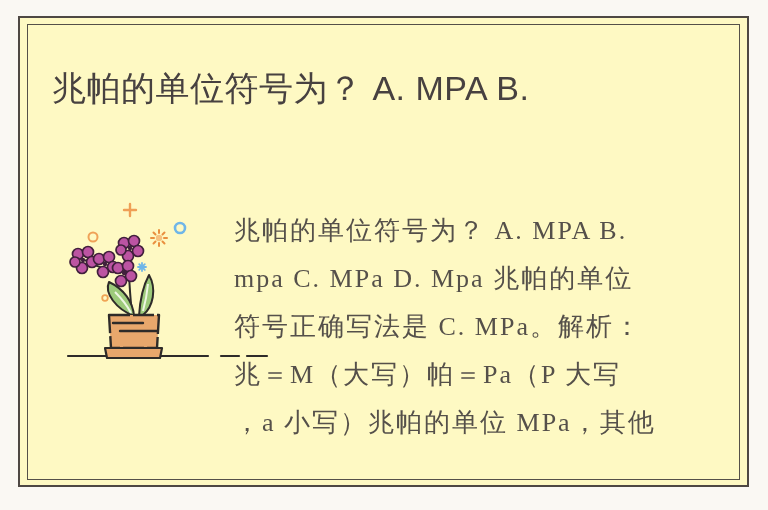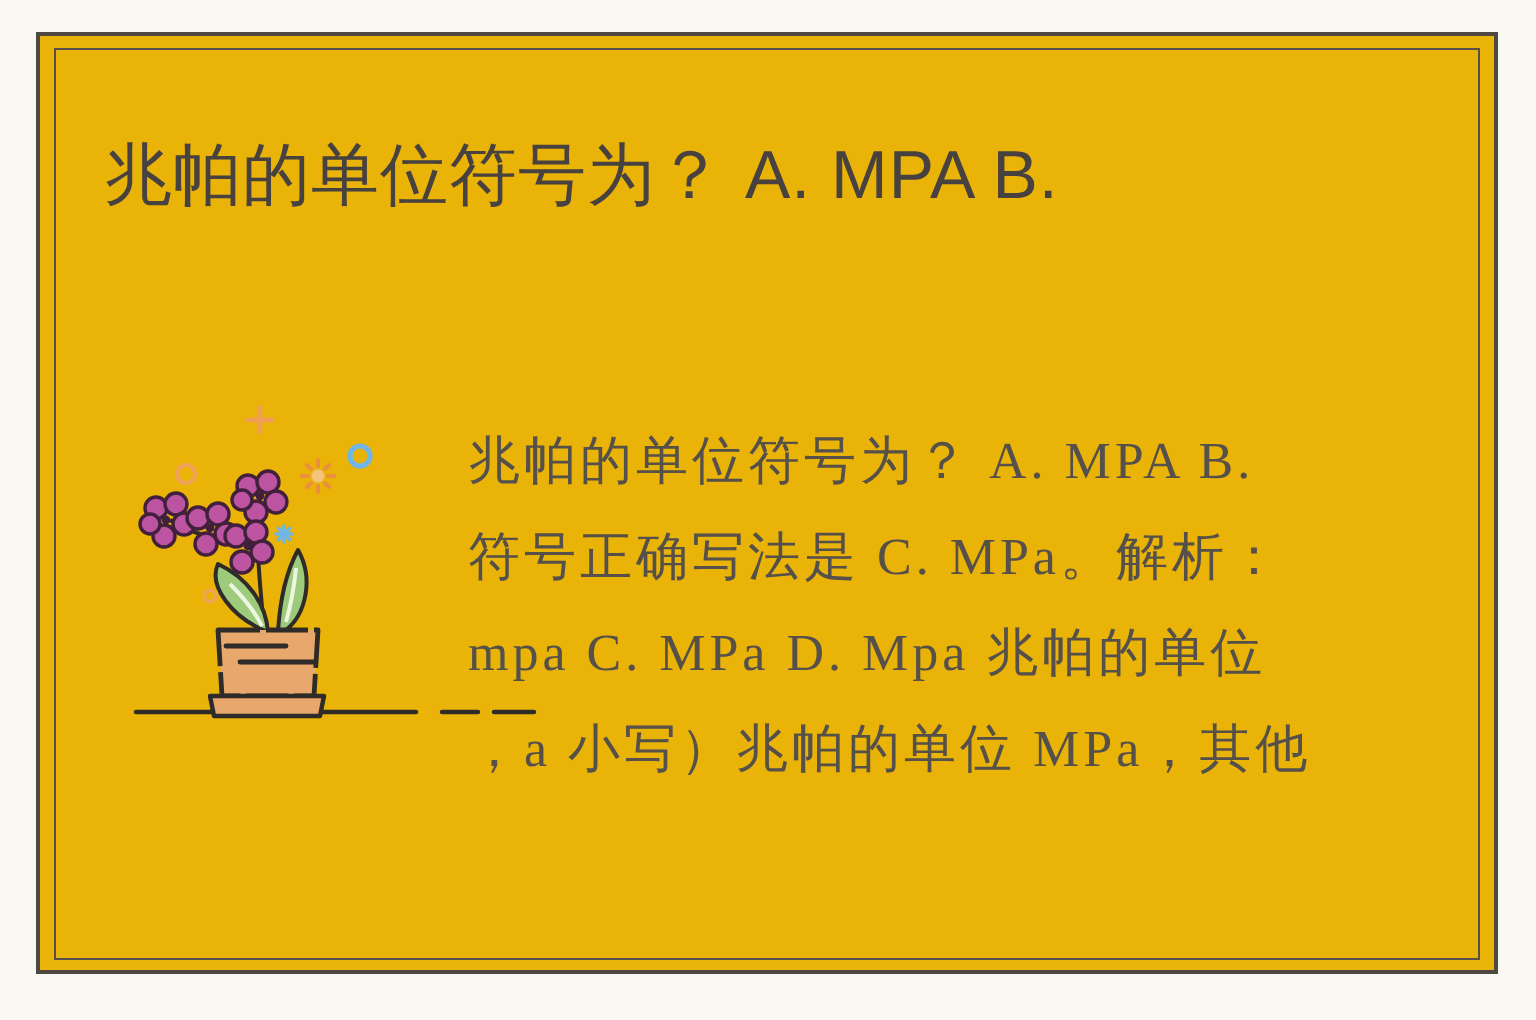--- a/index.html
+++ b/index.html
@@ -8,21 +8,21 @@
     background: #faf8f3;
     font-family: "Liberation Sans", sans-serif;
     position: relative;
     overflow: hidden;
   }
   .card-outer {
     position: absolute; left: 18px; top: 16px;
     width: 731px; height: 471px;
     border: 2px solid #4e4843;
     box-sizing: border-box;
-    background: #eab308;
+    background: #fef9c3;
   }
   .card-inner {
     position: absolute; left: 7px; top: 6px; right: 7px; bottom: 5px;
     border: 1px solid #555049;
   }
   .title {
     position: absolute; left: 24px; top: 32px;
     margin: 0;
     font-size: 34px; line-height: 63px;
     font-weight: 500;
@@ -140,19 +140,20 @@
             <circle cx="86" cy="93" r="5.5" fill="#bc54a2"></circle>
             <circle cx="76" cy="98" r="5.5" fill="#bc54a2"></circle>
             <circle cx="79" cy="90" r="2.2" fill="#41203c" stroke="none"></circle>
           </g>
         </g>
       </svg>
     </div>
 
     <div class="answer">
       <span class="answer-line">兆帕的单位符号为？ A. MPA B.</span>
+      <span class="answer-line">mpa C. MPa D. Mpa 兆帕的单位</span>
       <span class="answer-line">符号正确写法是 C. MPa。解析：</span>
-      <span class="answer-line">mpa C. MPa D. Mpa 兆帕的单位</span>
+      <span class="answer-line">兆＝M（大写）帕＝Pa（P 大写</span>
       <span class="answer-line">，a 小写）兆帕的单位 MPa，其他</span>
     </div>
 
   </div>
 </div>
 
 </body></html>

